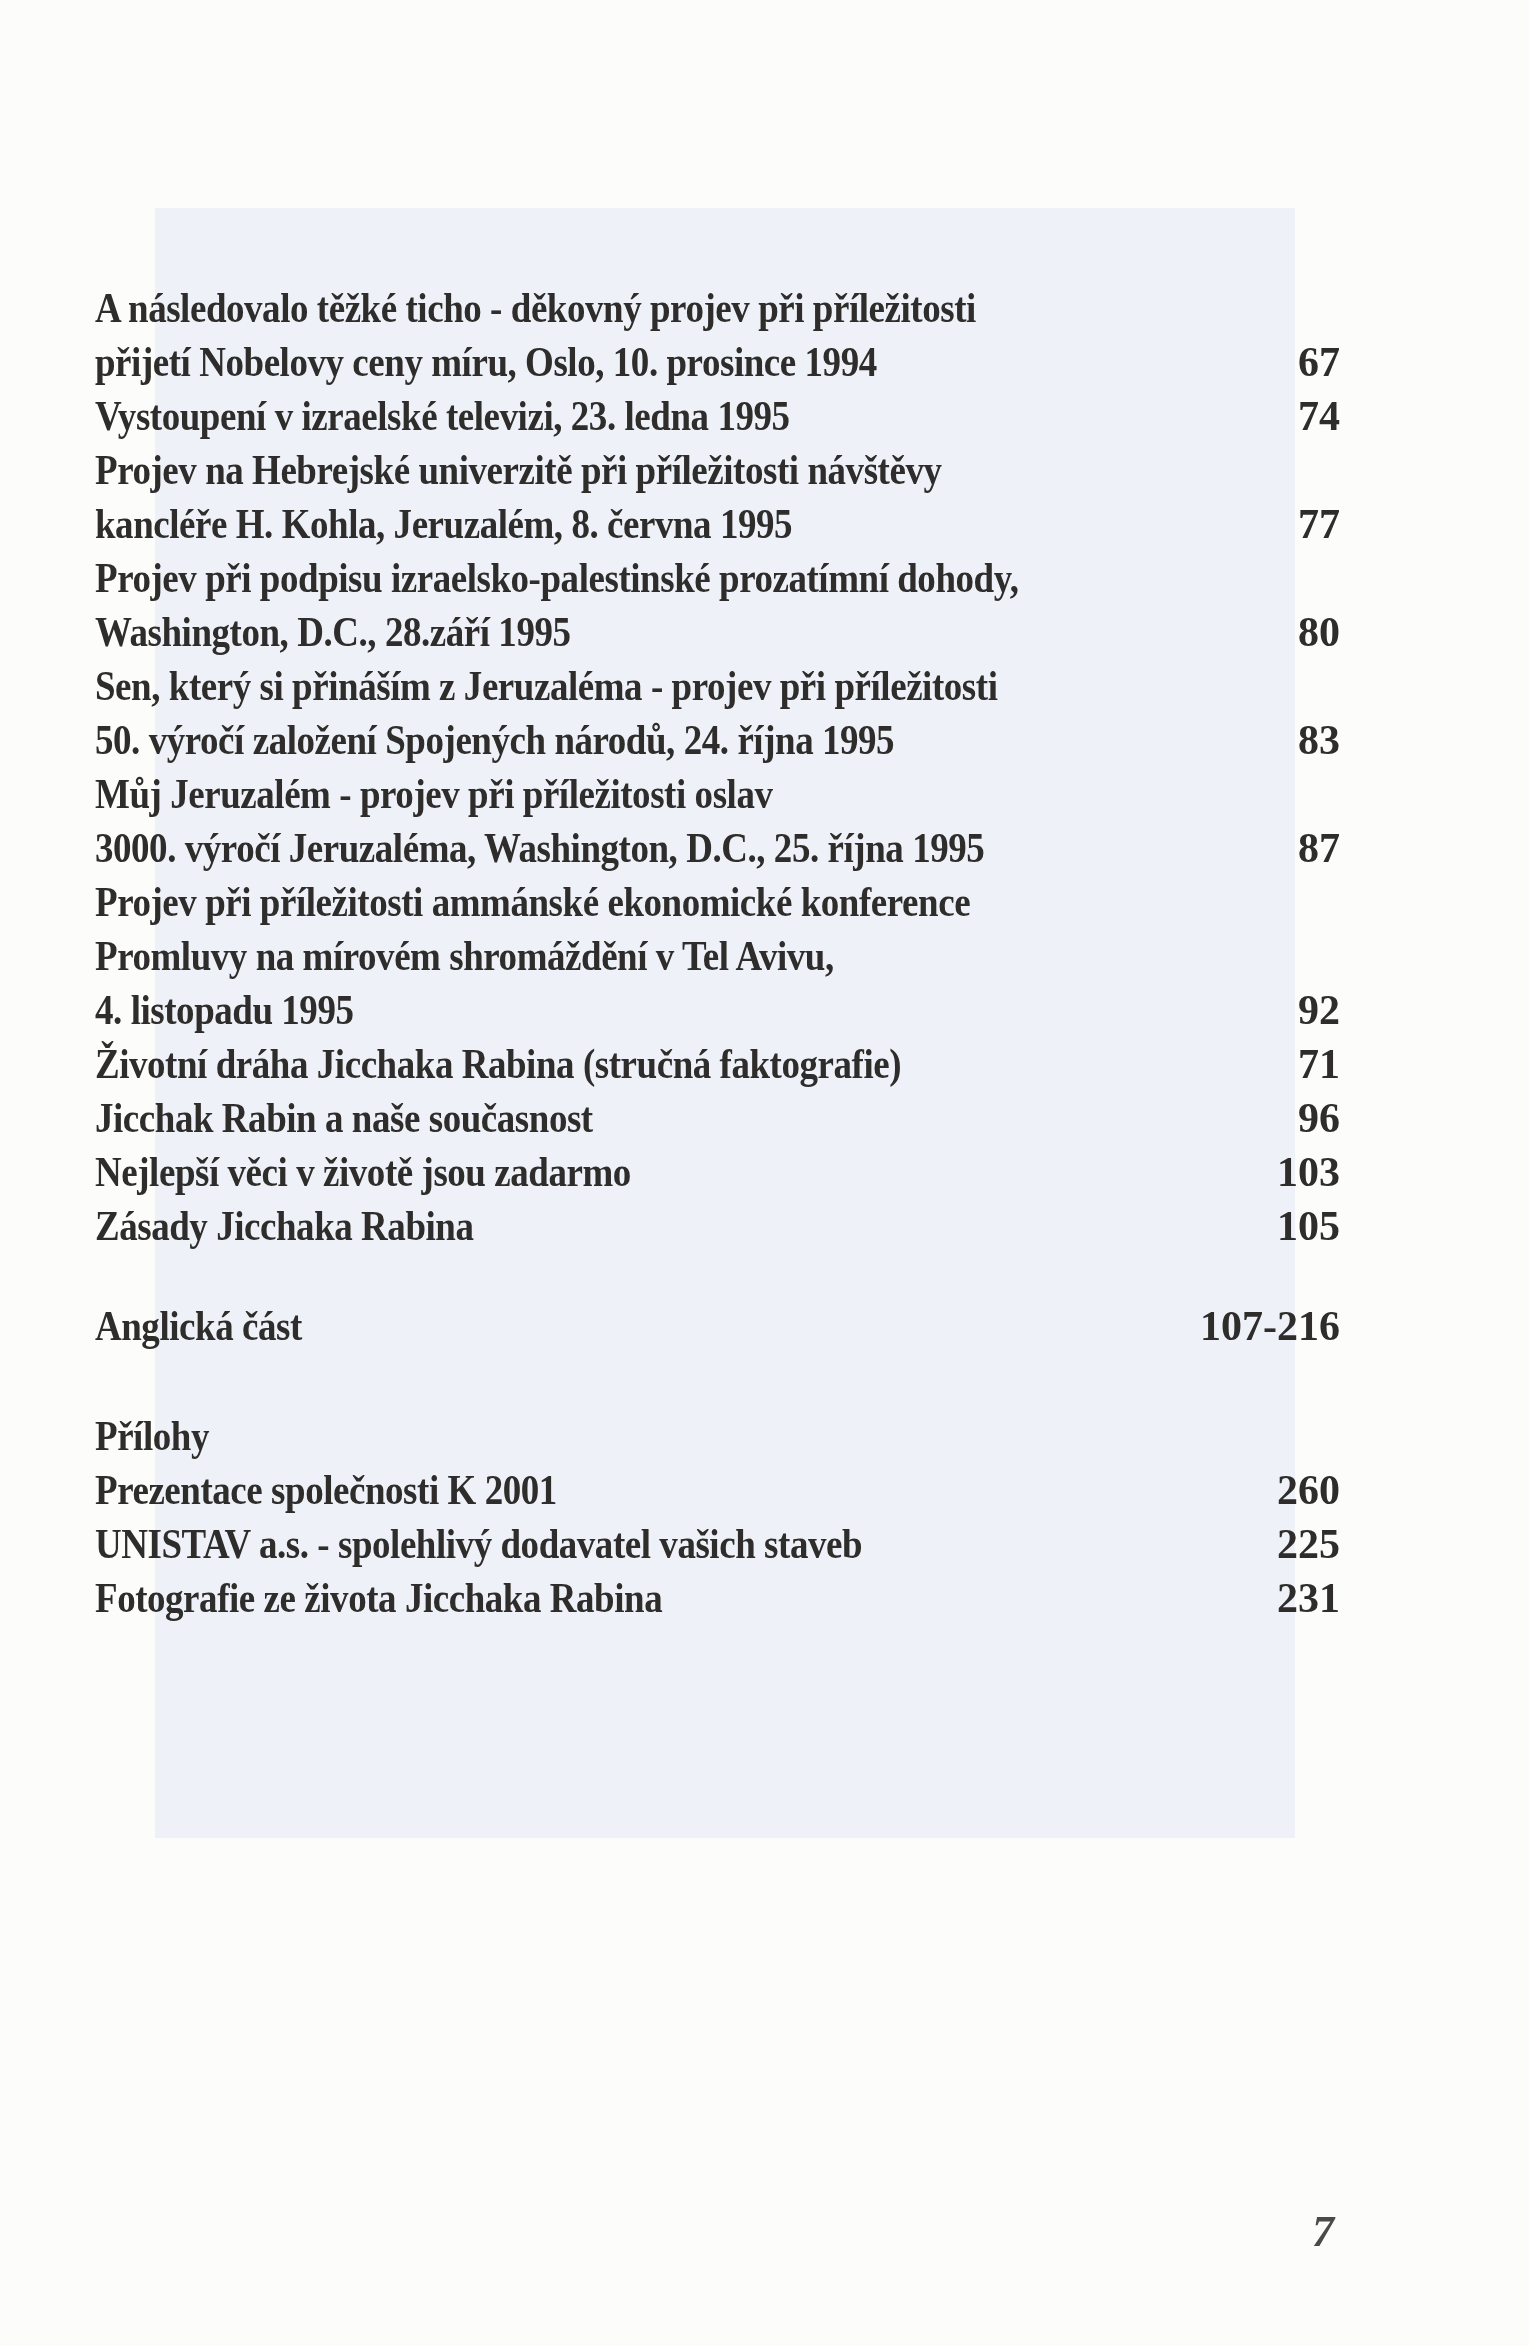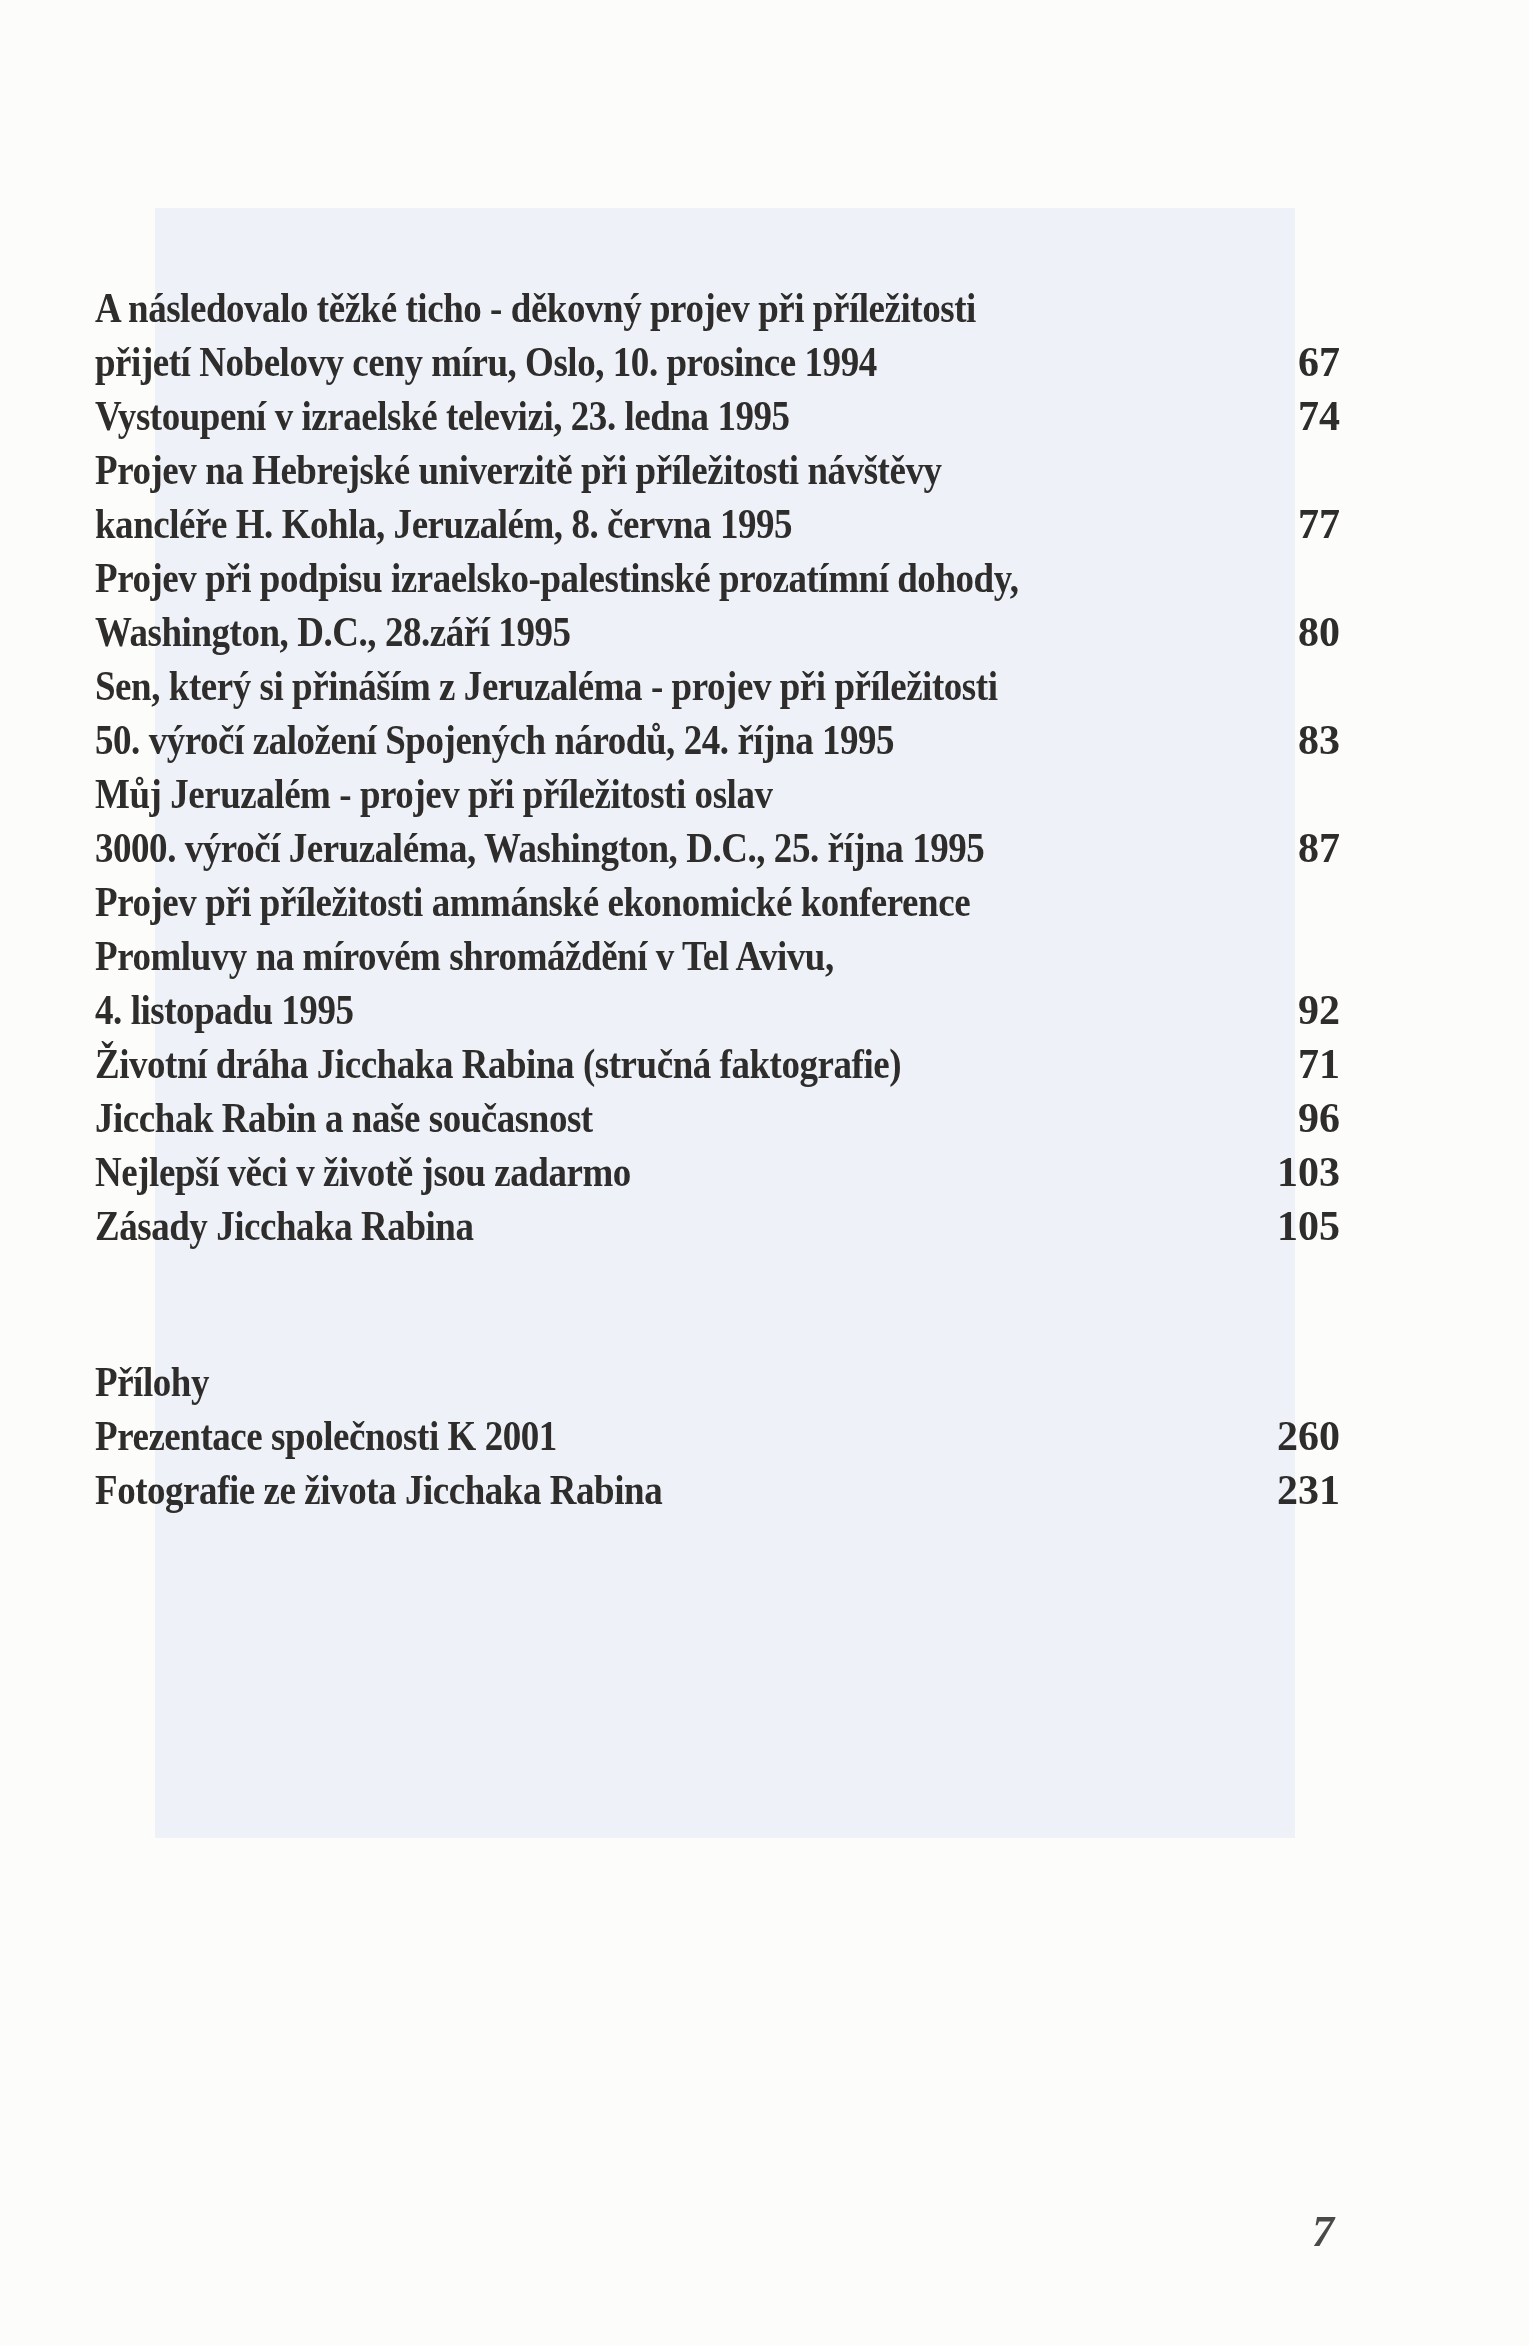--- a/index.html
+++ b/index.html
@@ -147,32 +147,42 @@
     <span class="t">Nejlepší věci v životě jsou zadarmo</span>
     <span class="p">103</span>
   </div>
 
   <div class="row">
     <span class="t">Zásady Jicchaka Rabina</span>
     <span class="p">105</span>
   </div>
 </div>
     <div class="gap1"></div>
+    <div id="english-row">
+  <div class="row">
+    <span class="t">Anglická část</span>
+    <span class="p">107-216</span>
+  </div>
+</div>
     <div class="gap2"></div>
     <div id="appendix-entries">
   <div class="row">
     <span class="t">Přílohy</span>
     <span class="p"></span>
   </div>
 
   <div class="row">
     <span class="t">Prezentace společnosti K 2001</span>
     <span class="p">260</span>
   </div>
 
+  <div class="row">
+    <span class="t">UNISTAV a.s. - spolehlivý dodavatel vašich staveb</span>
+    <span class="p">225</span>
+  </div>
 
   <div class="row">
     <span class="t">Fotografie ze života Jicchaka Rabina</span>
     <span class="p">231</span>
   </div>
 </div>
   </div>
 
   <div class="folio">7</div>
 </div>

